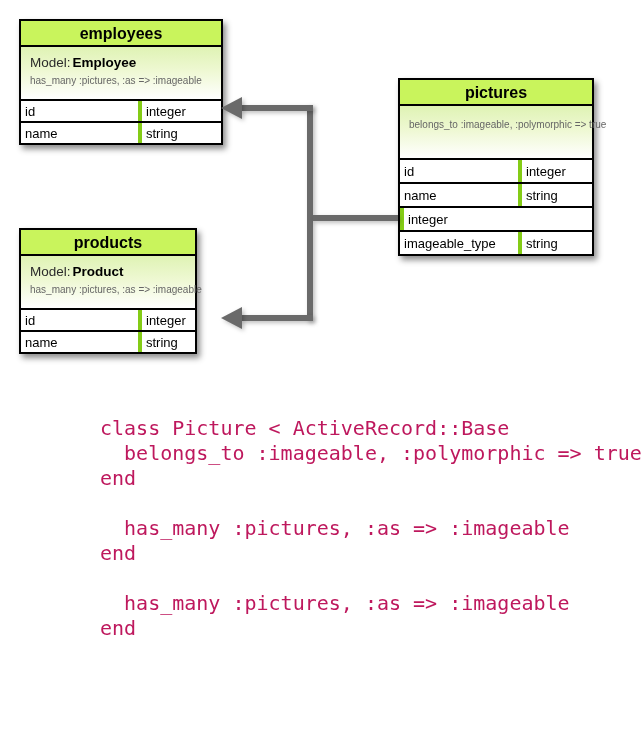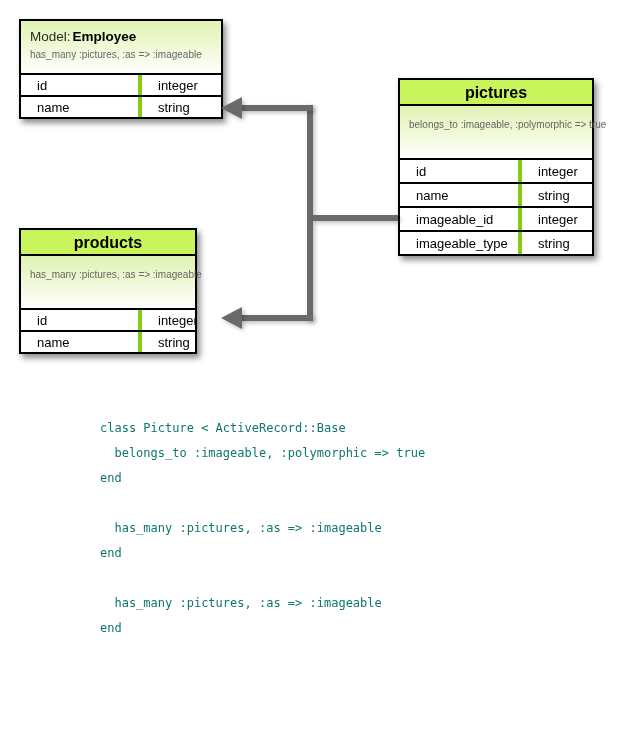--- a/index.html
+++ b/index.html
@@ -38,21 +38,21 @@
   .model-assoc { font-size: 10px; color: #666; margin-top: 5px; white-space: nowrap; }
   .erd-row {
     display: flex;
     border-top: 2px solid #000;
     height: 22px;
   }
   .erd-table.rows-tall .erd-row { height: 24px; }
   .erd-row .cell {
     font-size: 13px;
     color: #000;
-    padding-left: 16px;
+    padding-left: 4px;
     display: flex;
     align-items: center;
     overflow: hidden;
     white-space: nowrap;
   }
   .erd-row .cell.field { flex: 0 0 117px; }
   .erd-table.rows-tall .erd-row .cell.field { flex: 0 0 118px; }
   .erd-row .cell.type { flex: 1 1 auto; border-left: 4px solid #84cc16; }
 
   #table-employees { left: 19px; top: 19px;  width: 204px; }
@@ -78,31 +78,32 @@
   #arrow-top { left: 221px; top: 97px; }
   #arrow-bot { left: 221px; top: 307px; }
   .connector, .arrow-left { filter: drop-shadow(2px 2px 2px rgba(0,0,0,0.25)); }
 
   
   .code {
     position: absolute;
     left: 100px;
     top: 416px;
     font-family: "DejaVu Sans Mono", monospace;
-    font-size: 12px;
+    font-size: 20px;
     line-height: 25px;
-    color: #0f766e;
+    color: #be185d;
   }
   .code-block { margin-bottom: 25px; }
   .code-line { white-space: pre; }
 </style>
 </head>
 <body>
 
 <div class="erd-table" id="table-employees">
+  <div class="erd-header">employees</div>
   <div class="erd-model">
     <div class="model-line">
       <span class="model-label">Model:</span><span class="model-name">Employee</span>
     </div>
     <div class="model-assoc">has_many :pictures, :as =&gt; :imageable</div>
   </div>
   <div class="erd-row">
     <div class="cell field">id</div>
     <div class="cell type">integer</div>
   </div>
@@ -119,32 +120,34 @@
   </div>
   <div class="erd-row">
     <div class="cell field">id</div>
     <div class="cell type">integer</div>
   </div>
   <div class="erd-row">
     <div class="cell field">name</div>
     <div class="cell type">string</div>
   </div>
   <div class="erd-row">
-    <div class="cell field">imageable_id</div>
     <div class="cell type">integer</div>
   </div>
   <div class="erd-row">
     <div class="cell field">imageable_type</div>
     <div class="cell type">string</div>
   </div>
 </div>
 
 <div class="erd-table" id="table-products">
   <div class="erd-header">products</div>
   <div class="erd-model">
+    <div class="model-line">
+      <span class="model-label">Model:</span><span class="model-name">Product</span>
+    </div>
     <div class="model-assoc">has_many :pictures, :as =&gt; :imageable</div>
   </div>
   <div class="erd-row">
     <div class="cell field">id</div>
     <div class="cell type">integer</div>
   </div>
   <div class="erd-row">
     <div class="cell field">name</div>
     <div class="cell type">string</div>
   </div>

